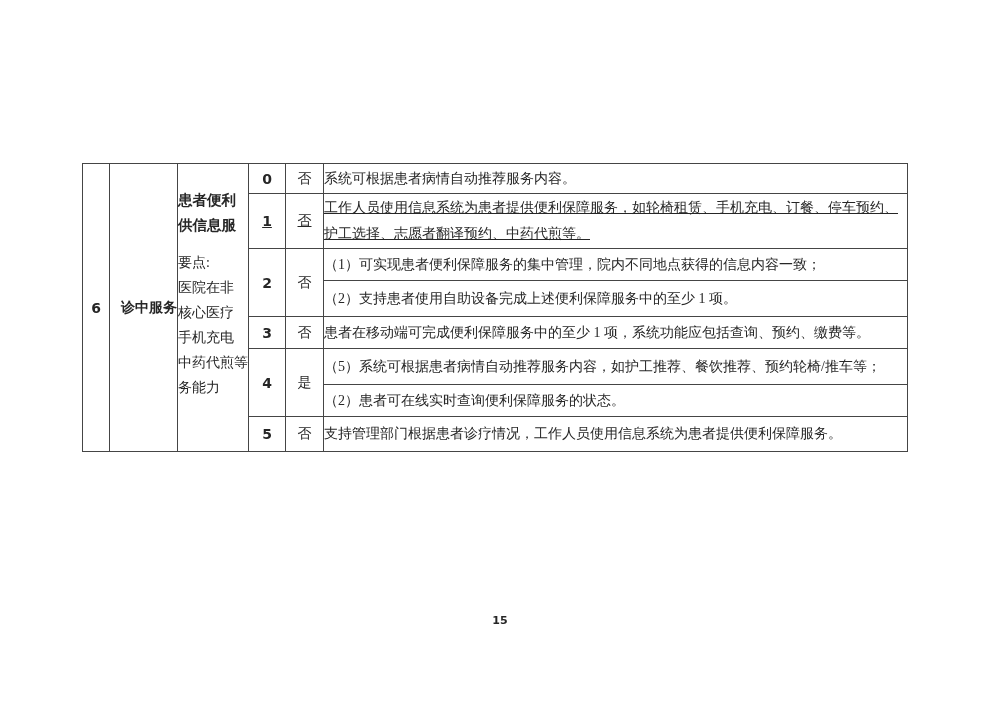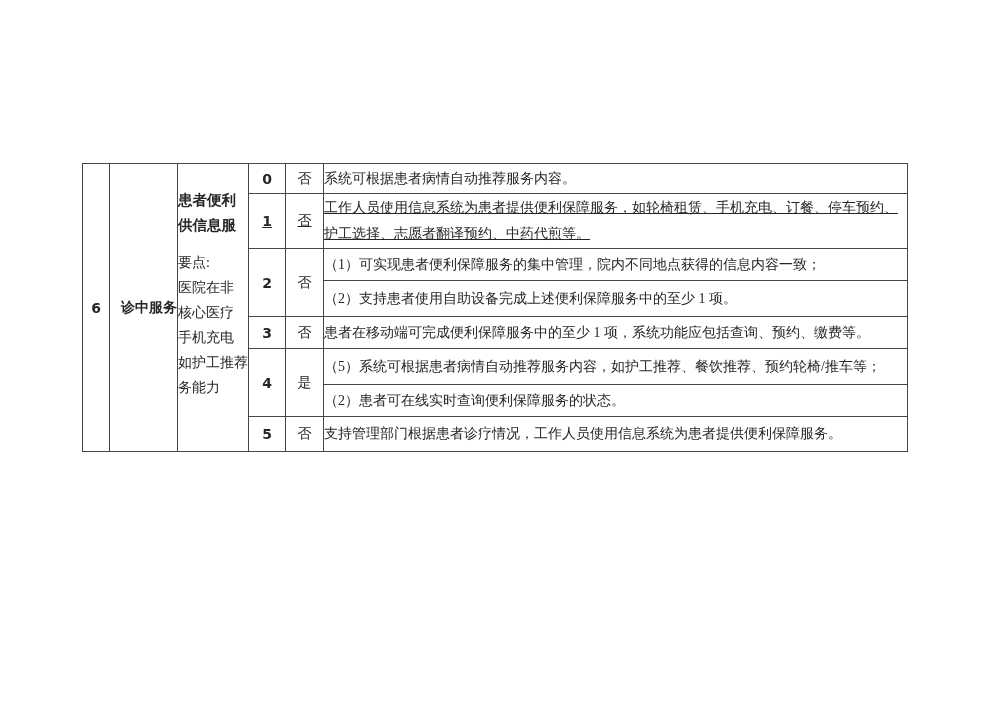--- a/index.html
+++ b/index.html
@@ -124,21 +124,21 @@
         <td class="svc" rowspan="8">
           <div class="svc-title">
             <div>患者便利</div>
             <div>供信息服</div>
           </div>
           <div class="svc-note">
             <div>要点:</div>
             <div>医院在非</div>
             <div>核心医疗</div>
             <div>手机充电</div>
-            <div>如护工推荐</div>
+            <div>中药代煎等</div>
             <div>务能力</div>
           </div>
         </td>
         <td class="lvl">
           <span>0</span>
         </td>
         <td class="yn">
           <span>否</span>
         </td>
         <td class="desc">
@@ -211,14 +211,15 @@
         <td class="yn">
           <span>否</span>
         </td>
         <td class="desc">
           <span>支持管理部门根据患者诊疗情况，工作人员使用信息系统为患者提供便利保障服务。</span>
         </td>
       </tr>
     </tbody>
   </table>
 
+  <div class="page-number">15</div>
 
 </div>
 
 </body></html>

